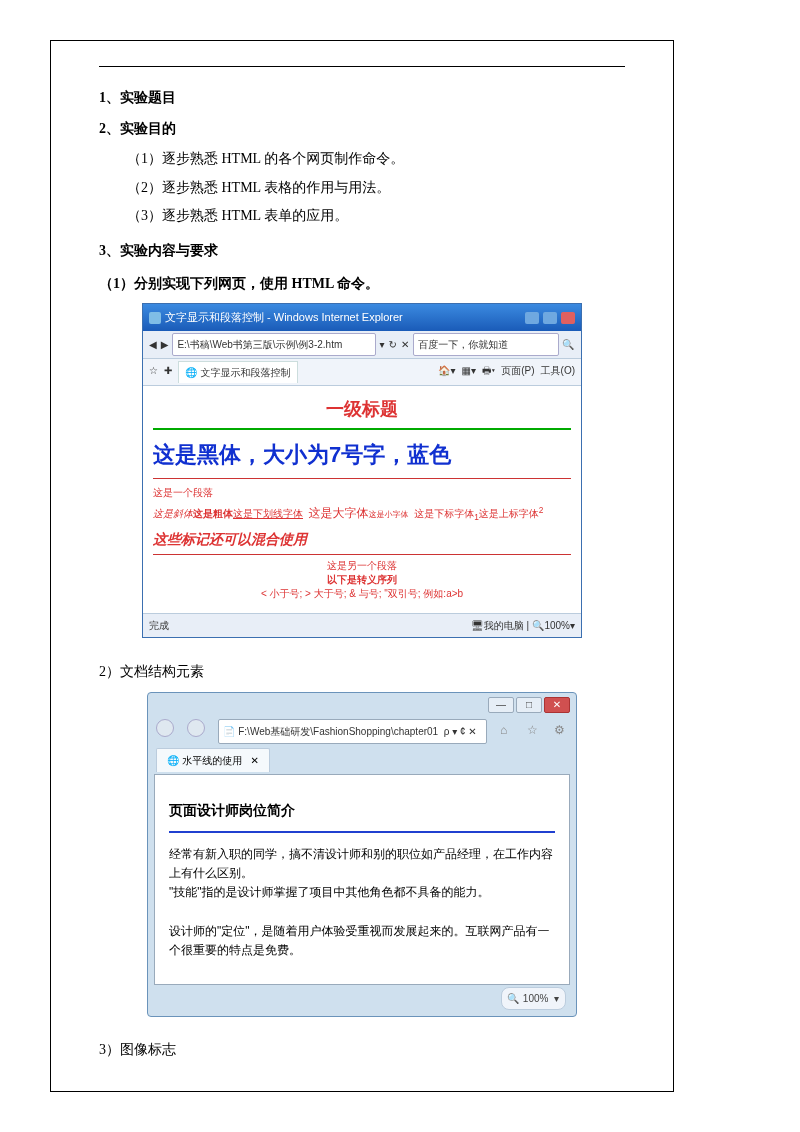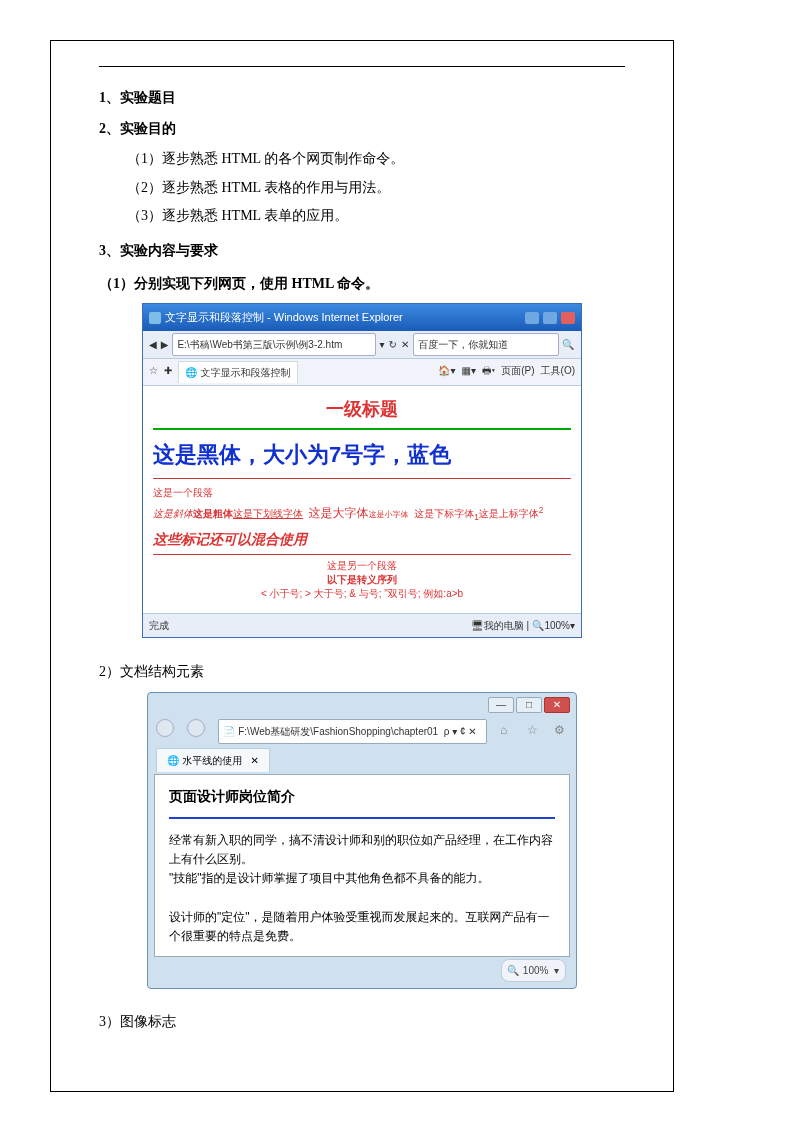--- a/index.html
+++ b/index.html
@@ -115,21 +115,21 @@
   .w7-addr { display: flex; gap: 13px; padding: 2px 8px; }
   .w7-addr .nav { width: 18px; height: 18px; border-radius: 50%; background: #dfe8f0; border: 1px solid #aac; }
   .w7-addr .url { flex: 1; background: #fff; border: 1px solid #9ab; border-radius: 2px; font-size: 10px; padding: 2px 4px; color: #333; white-space: nowrap; overflow: hidden; }
   .w7-addr .ic { width: 14px; height: 14px; color: #888; font-size: 12px; }
   .w7-tab { display: flex; align-items: center; gap: 4px; padding: 2px 8px; }
   .w7-tab .t { background: #f5f9fc; border: 1px solid #bcd; border-bottom: none; font-size: 10px; padding: 2px 10px; border-radius: 2px 2px 0 0; }
   .w7-content {
     margin: 0 6px;
     background: #fff;
     border: 1px solid #9ab;
-    padding: 10px 14px;
+    padding: 24px 14px;
     font-size: 12px;
     color: #000;
     line-height: 1.6;
   }
   .w7-content .ttl { font-weight: bold; font-size: 14px; margin-bottom: 10px; }
   .w7-content .blue-hr { border-top: 2px solid #2040d0; margin: 6px 0 12px 0; }
   .w7-status { display: flex; justify-content: flex-end; padding: 2px 10px; font-size: 10px; color: #444; align-items: center; gap: 4px; }
   .w7-status .zoom { background: #f0f4fa; border: 1px solid #bcd; padding: 1px 6px; border-radius: 8px; }
 </style>
 </head>

